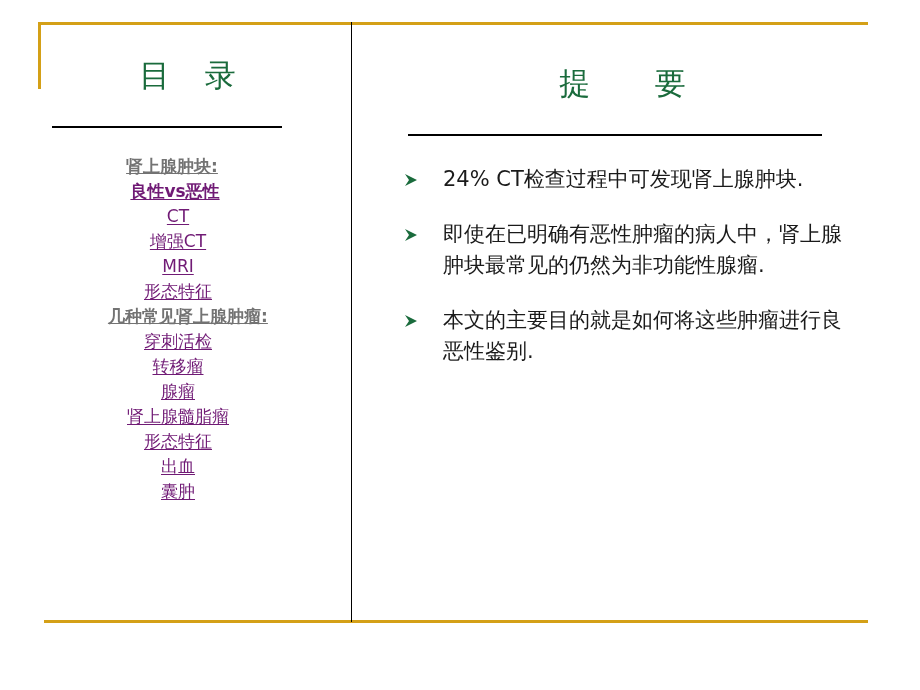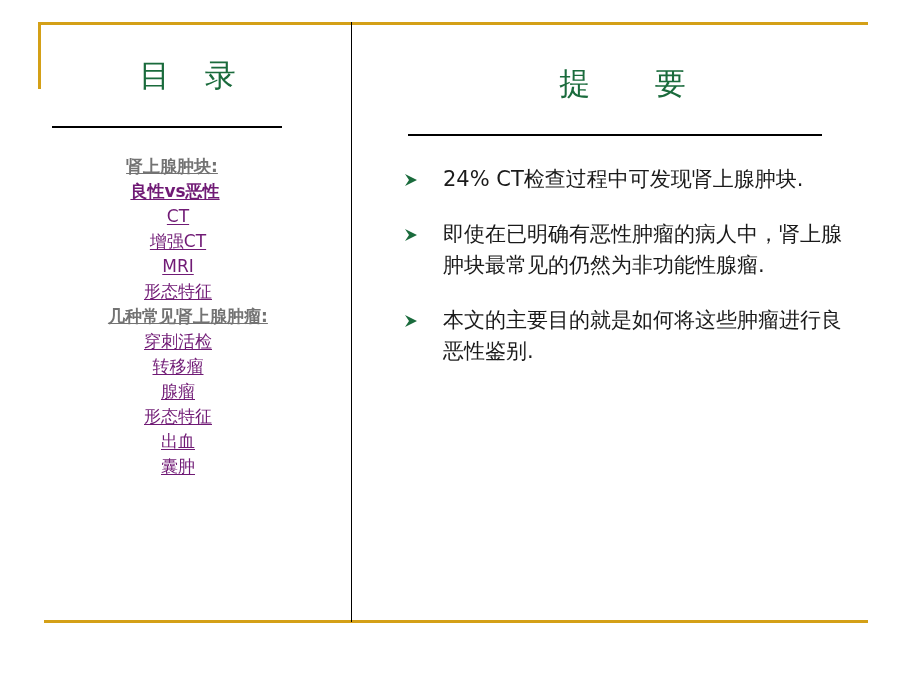--- a/index.html
+++ b/index.html
@@ -184,20 +184,21 @@
       <li><span class="heading h1">肾上腺肿块:</span></li>
       <li><span class="link bold ind1">良性vs恶性</span></li>
       <li><span class="link ind2">CT</span></li>
       <li><span class="link ind2">增强CT</span></li>
       <li><span class="link ind2">MRI</span></li>
       <li><span class="link ind2">形态特征</span></li>
       <li><span class="heading h2">几种常见肾上腺肿瘤:</span></li>
       <li><span class="link ind2">穿刺活检</span></li>
       <li><span class="link ind2">转移瘤</span></li>
       <li><span class="link ind2">腺瘤</span></li>
+      <li><span class="link ind2">肾上腺髓脂瘤</span></li>
       <li><span class="link ind2">形态特征</span></li>
       <li><span class="link ind2">出血</span></li>
       <li><span class="link ind2">囊肿</span></li>
     </ul>
   </div>
 
   <div class="col-right">
     <div class="col-title">提    要</div>
     <div class="title-rule"></div>
 

